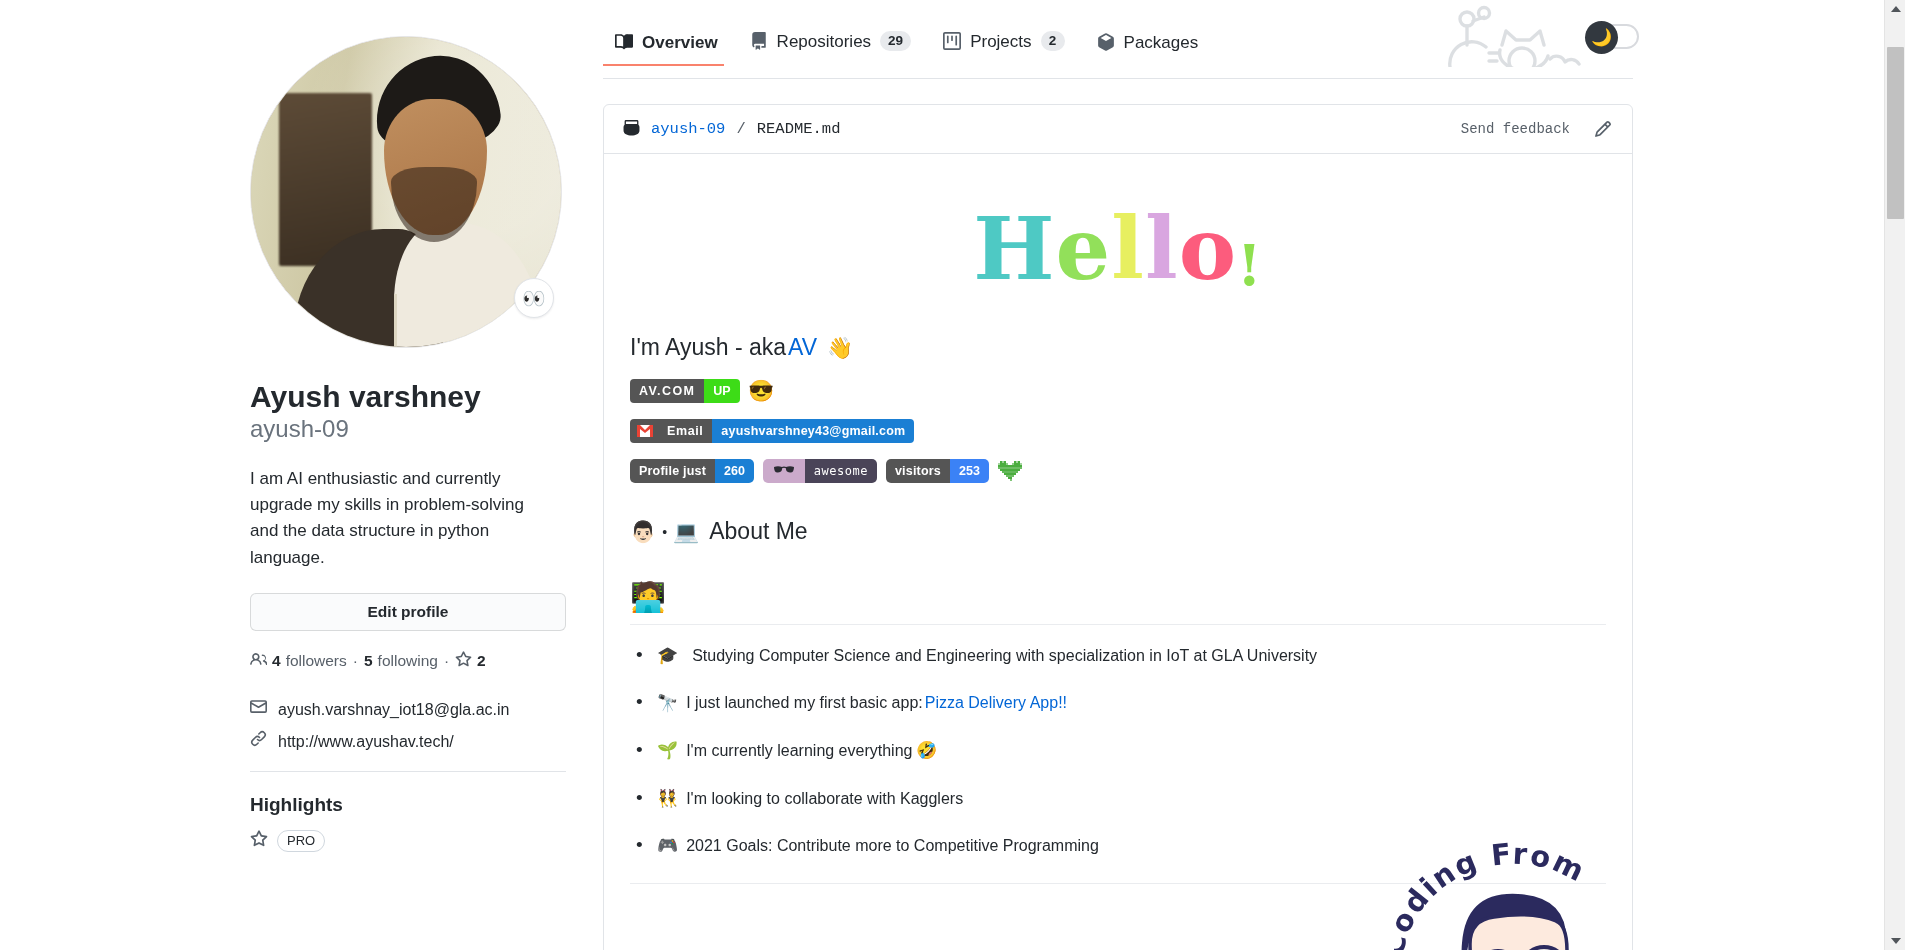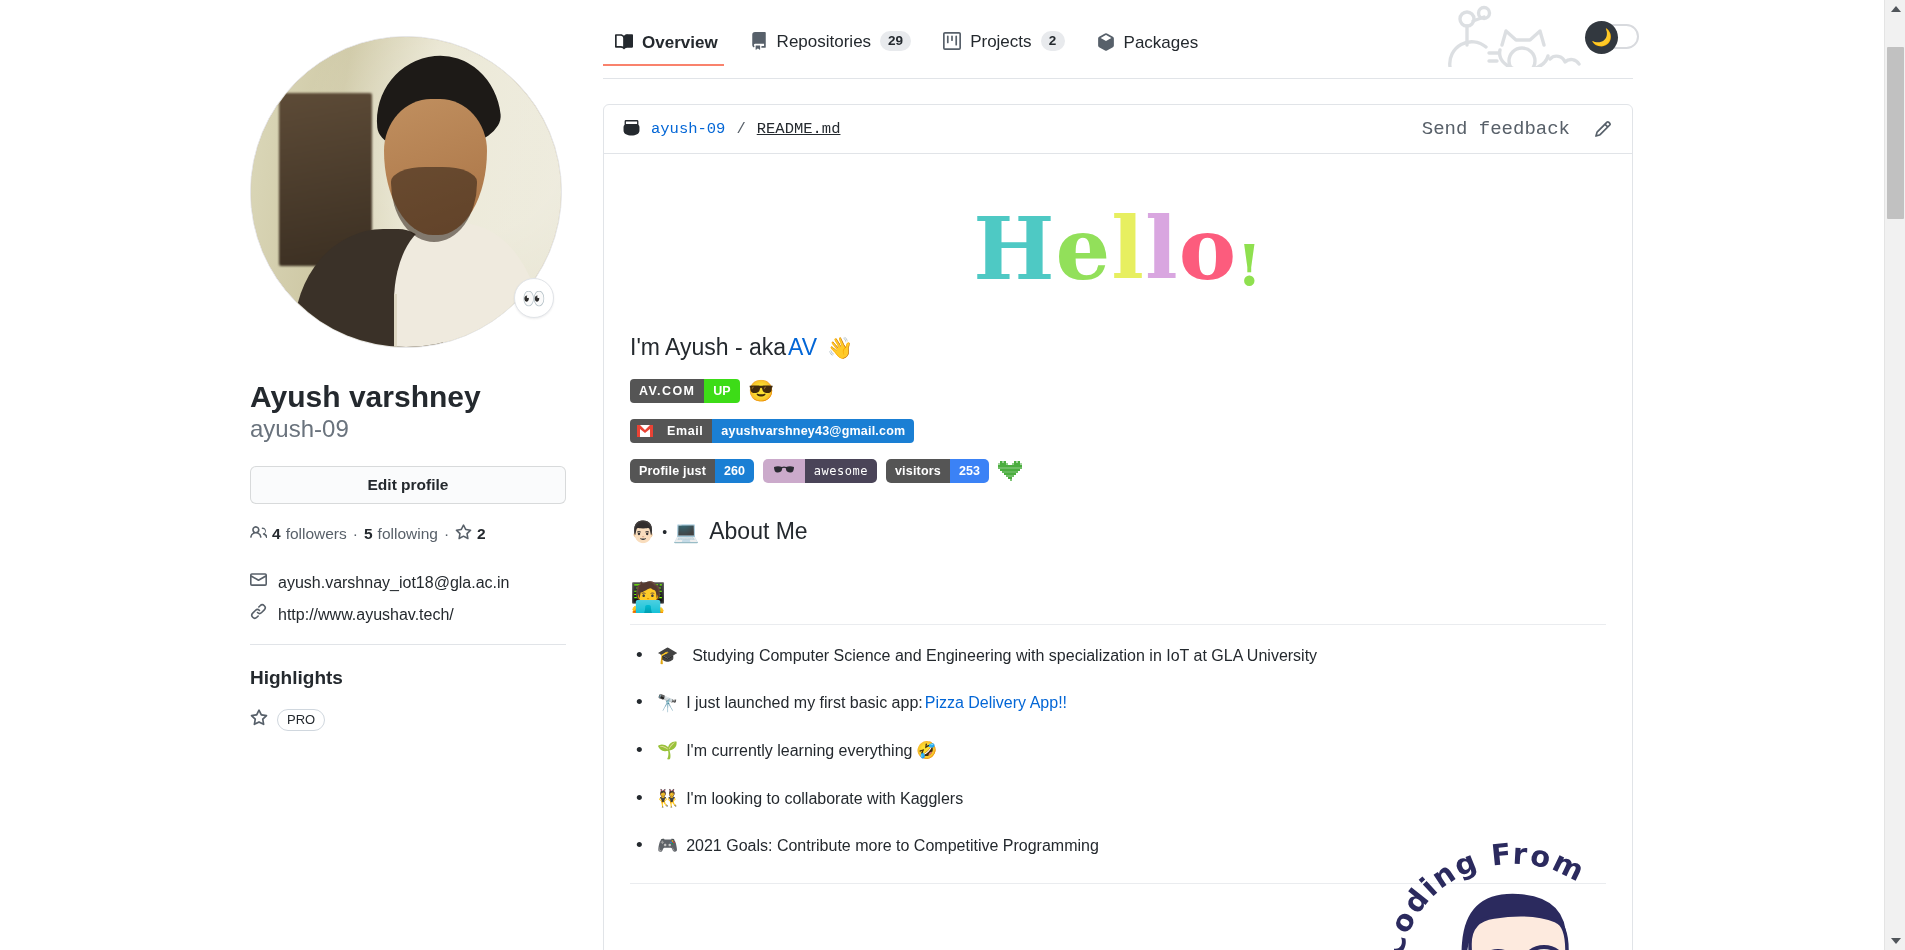--- a/index.html
+++ b/index.html
@@ -152,43 +152,43 @@
   #follow-row .link { cursor: pointer; display: flex; align-items: center; gap: 5px; }
 
   #contact { margin-top: 26px; }
   .contact-row {
     display: flex; align-items: flex-end; gap: 11px;
     font-size: 16px; color: #24292e; margin-bottom: 11px; cursor: pointer;
   }
 
   #highlights-hr { margin-top: 20px; border: 0; border-top: 1px solid #e1e4e8; }
   #highlights-title { margin-top: 22px; font-size: 19px; font-weight: 600; color: #24292e; }
-  #pro-row { margin-top: 20px; display: flex; align-items: center; gap: 9px; }
+  #pro-row { margin-top: 14px; display: flex; align-items: center; gap: 9px; }
   #pro-badge {
     border: 1px solid #d0d7de; border-radius: 20px; padding: 1px 9px;
     font-size: 13px; font-weight: 500; color: #24292e; line-height: 18px;
   }
 
   
   #readme-card {
     position: absolute; left: 603px; top: 104px; width: 1030px;
     border: 1px solid #e1e4e8; border-radius: 6px; background: #fff;
     height: 900px; overflow: hidden;
   }
   #readme-header {
     height: 49px; display: flex; align-items: center; justify-content: space-between;
     padding: 0 20px 0 19px; border-bottom: 1px solid #e1e4e8;
   }
   #readme-path { display: flex; align-items: center; gap: 11px; font-size: 15.5px; }
   #readme-path .repo-name { color: #0366d6; font-family: "Liberation Mono", monospace; cursor: pointer; }
   #readme-path .slash { color: #586069; font-family: "Liberation Mono", monospace; }
-  #readme-path .file-name { color: #24292e; font-family: "Liberation Mono", monospace; cursor: pointer; text-decoration: underline; }
+  #readme-path .file-name { color: #24292e; font-family: "Liberation Mono", monospace; cursor: pointer; }
   #readme-actions { display: flex; align-items: center; gap: 24px; }
   #send-feedback {
-    font-size: 19px; color: #586069; font-family: "Liberation Mono", monospace; cursor: pointer;
+    font-size: 14px; color: #586069; font-family: "Liberation Mono", monospace; cursor: pointer;
   }
   #edit-readme { cursor: pointer; color: #57606a; display: flex; }
 
   #readme-body { padding: 22px 26px 0 26px; }
 
   
   #hello-banner { text-align: center; padding: 22px 0 34px 0; }
   #hello-banner .hello {
     display: inline-block; font-family: "DejaVu Serif", serif;
     font-size: 86px; font-weight: 700; letter-spacing: 1px;
@@ -338,20 +338,21 @@
           <div class="string"></div>
         <div class="hair"></div>
           <div class="face"></div>
           <div class="beard"></div>
       </div>
       <div id="status-emoji">👀</div>
     </div>
 
     <div id="fullname">Ayush varshney</div>
     <div id="username">ayush-09</div>
+    <div id="bio">I am AI enthusiastic and currently upgrade my skills in problem-solving and the data structure in python language.</div>
 
     <button id="edit-profile">Edit profile</button>
 
     <div id="follow-row">
       <span class="link">
         <span>
           <svg viewBox="0 0 16 16" width="17" height="17" fill="#586069">
               <path d="M5.5 3.5a2 2 0 100 4 2 2 0 000-4zM2 5.5a3.5 3.5 0 115.898 2.549 5.508 5.508 0 013.034 4.084.75.75 0 11-1.482.235 4 4 0 00-7.9 0 .75.75 0 01-1.482-.236A5.507 5.507 0 013.102 8.05 3.493 3.493 0 012 5.5zM11 4a.75.75 0 01.75-.75 3.25 3.25 0 012.122 5.711 4.505 4.505 0 012.61 3.452.75.75 0 01-1.48.248 3.005 3.005 0 00-2.342-2.454.75.75 0 01-.058-1.457A1.75 1.75 0 0011.75 4.75.75.75 0 0111 4z"></path>
             </svg>
         </span>

